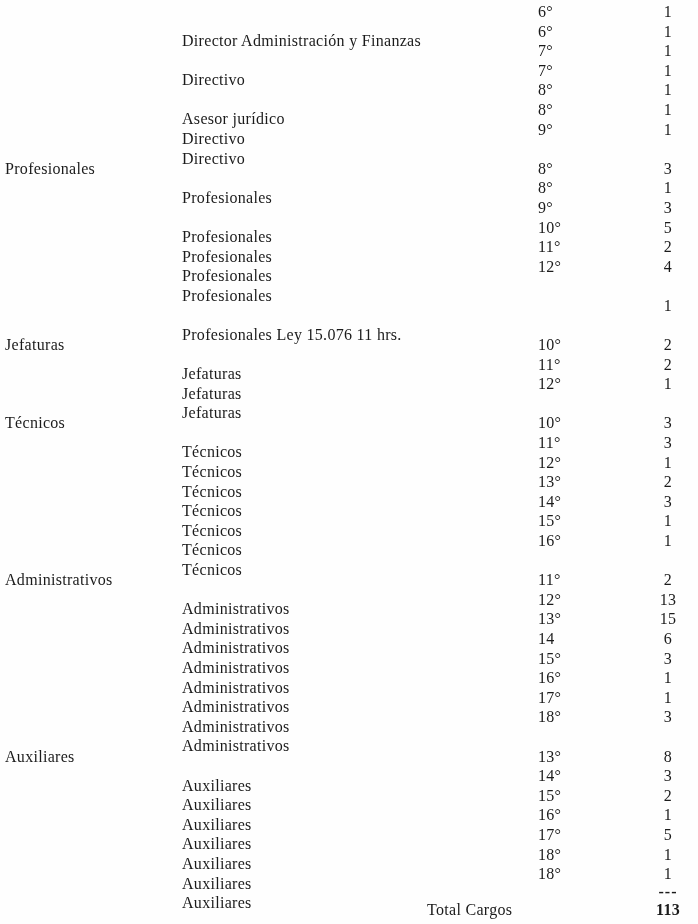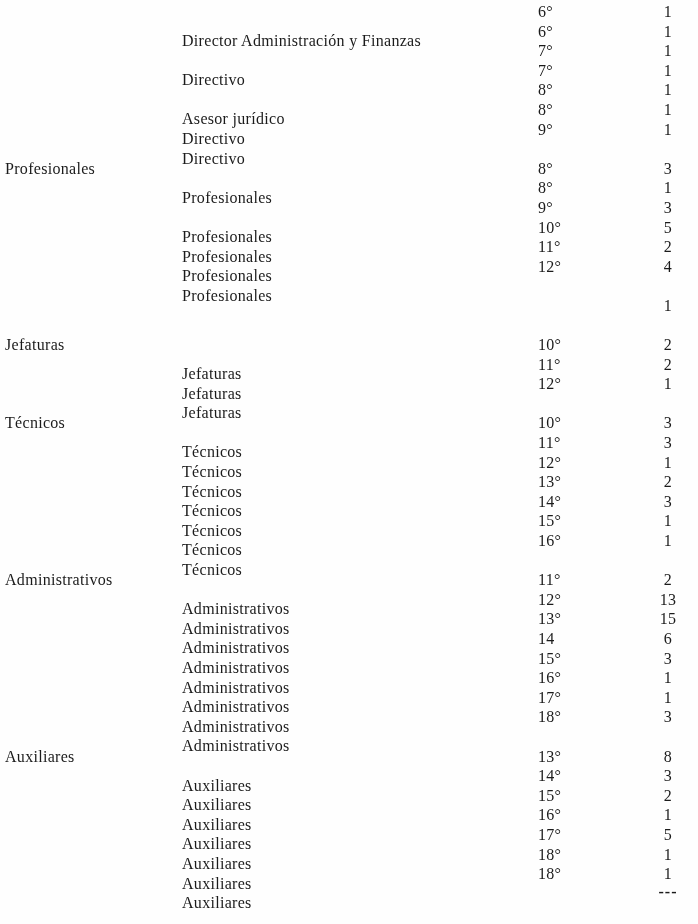--- a/index.html
+++ b/index.html
@@ -114,20 +114,21 @@
   </div>
       <div class="row">
     <span class="cat"></span>
     <span class="pos">Profesionales</span>
     <span class="grd">12°</span>
     <span class="cnt">4</span>
   </div>
       <div class="row spacer"></div>
       <div class="row">
     <span class="cat"></span>
+    <span class="pos">Profesionales Ley 15.076 11 hrs.</span>
     <span class="grd"></span>
     <span class="cnt">1</span>
   </div>
       <div class="row spacer"></div>
       <div class="row">
     <span class="cat">Jefaturas</span>
     <span class="pos">Jefaturas</span>
     <span class="grd">10°</span>
     <span class="cnt">2</span>
   </div>
@@ -277,14 +278,18 @@
     <span class="pos">Auxiliares</span>
     <span class="grd">18°</span>
     <span class="cnt">1</span>
   </div>
     </div>
 
   <div class="row dash-row">
     <span class="cnt dash">---</span>
   </div>
 
+  <div class="row">
+    <span class="total-label">Total Cargos</span>
+    <span class="cnt total-value">113</span>
+  </div>
 
 </div>
 
 </body></html>

